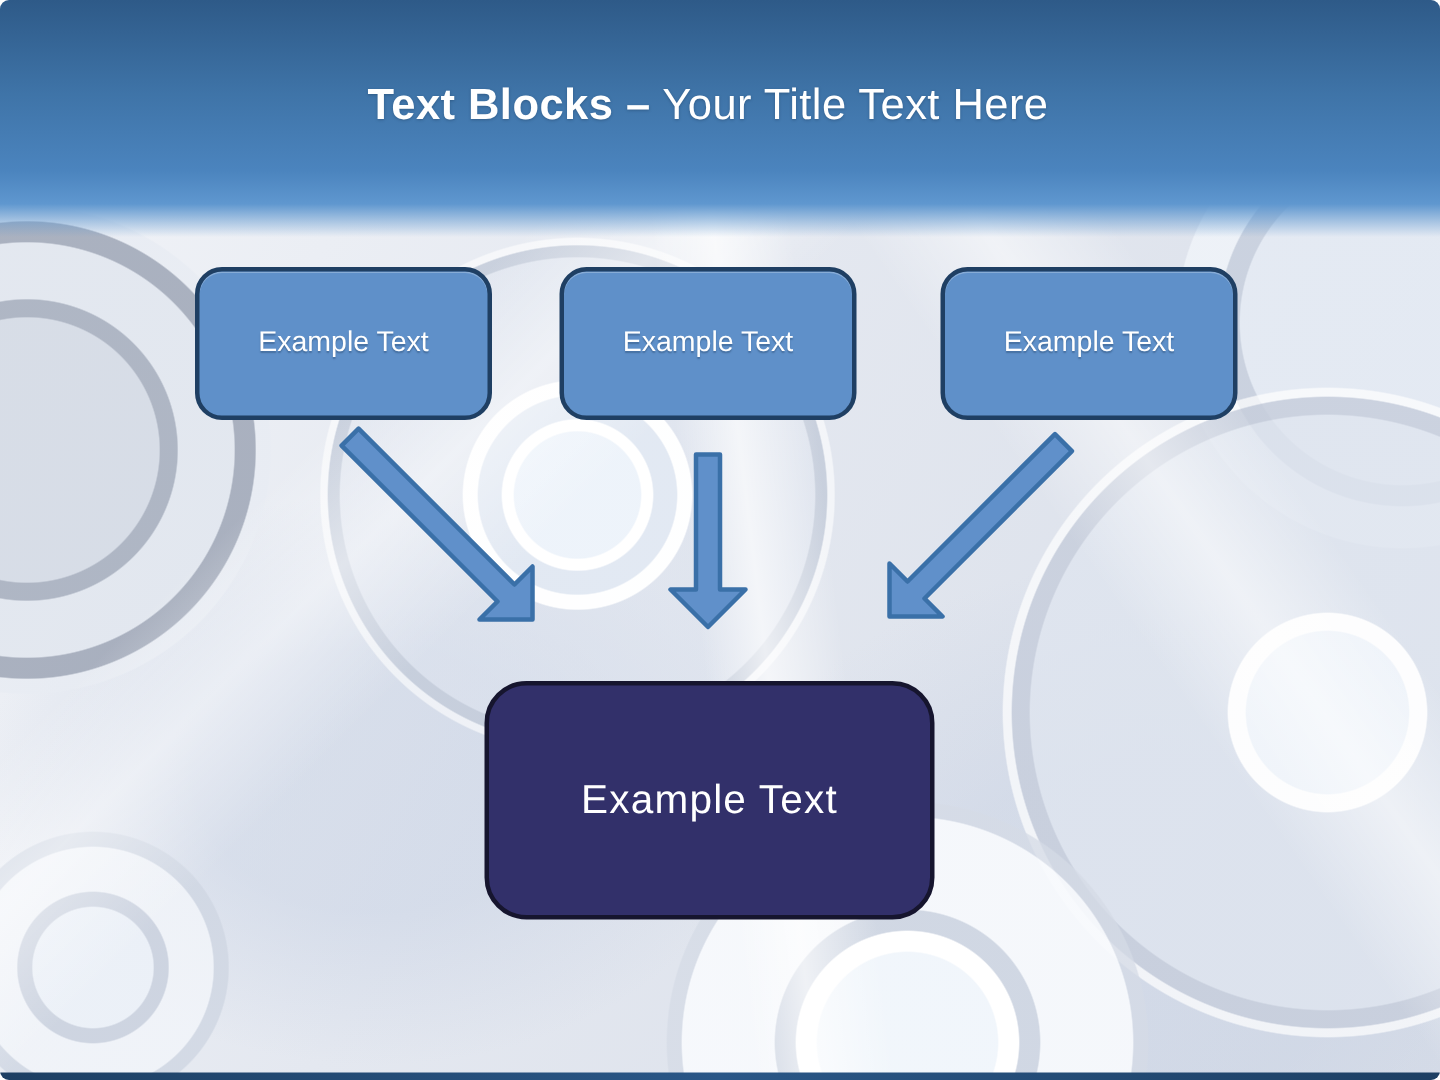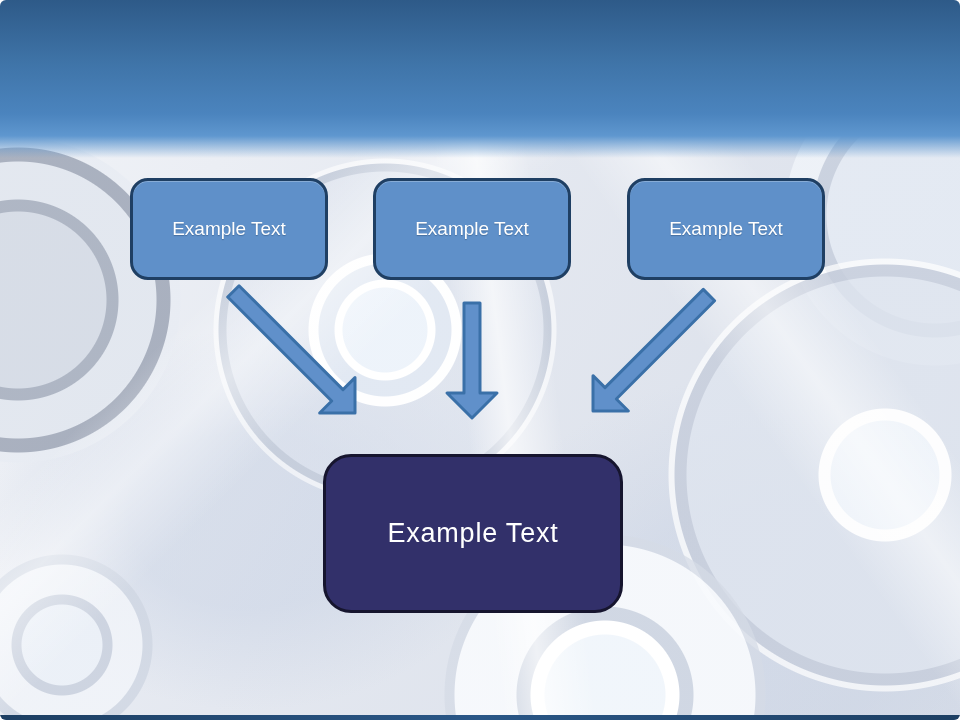--- a/index.html
+++ b/index.html
@@ -74,20 +74,24 @@
 </style>
 </head>
 <body>
 
 <div class="slide">
 
   <div class="bg"></div>
 
   <div class="header"></div>
 
+  <div class="title">
+    <span class="bold">Text Blocks –</span>
+    <span class="regular">Your Title Text Here</span>
+  </div>
 
   <div class="tbox tbox1">
     <span class="lbl">Example Text</span>
   </div>
   <div class="tbox tbox2">
     <span class="lbl">Example Text</span>
   </div>
   <div class="tbox tbox3">
     <span class="lbl">Example Text</span>
   </div>

